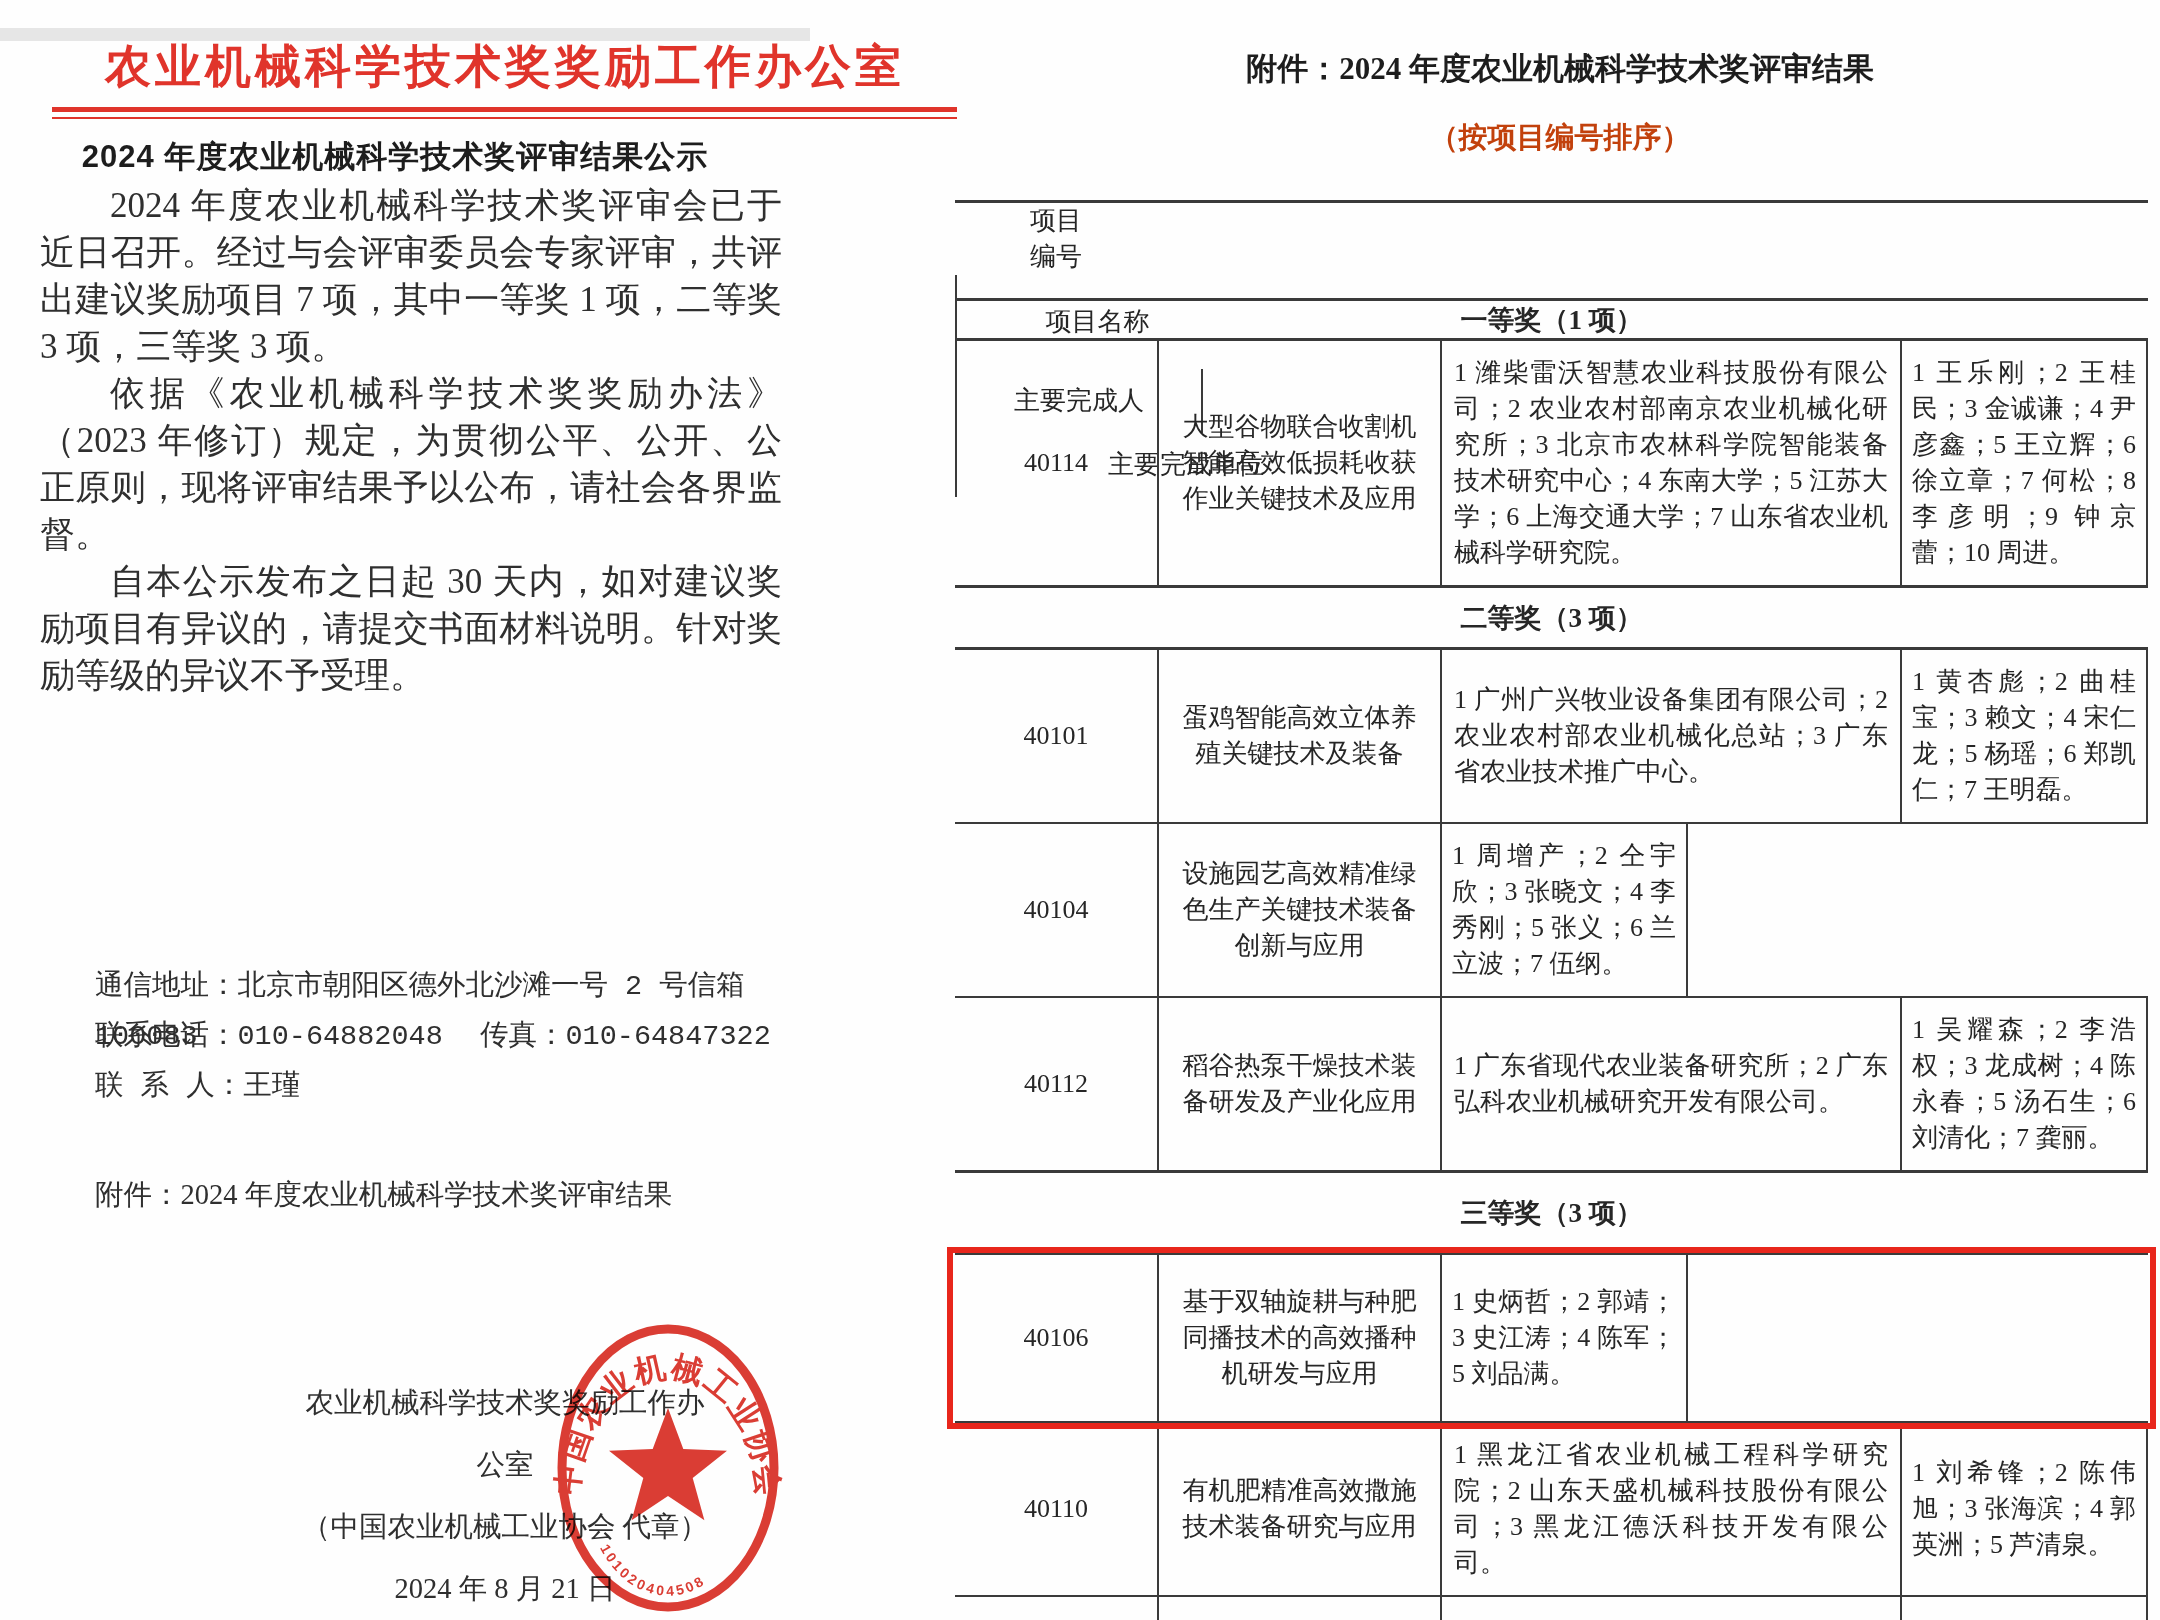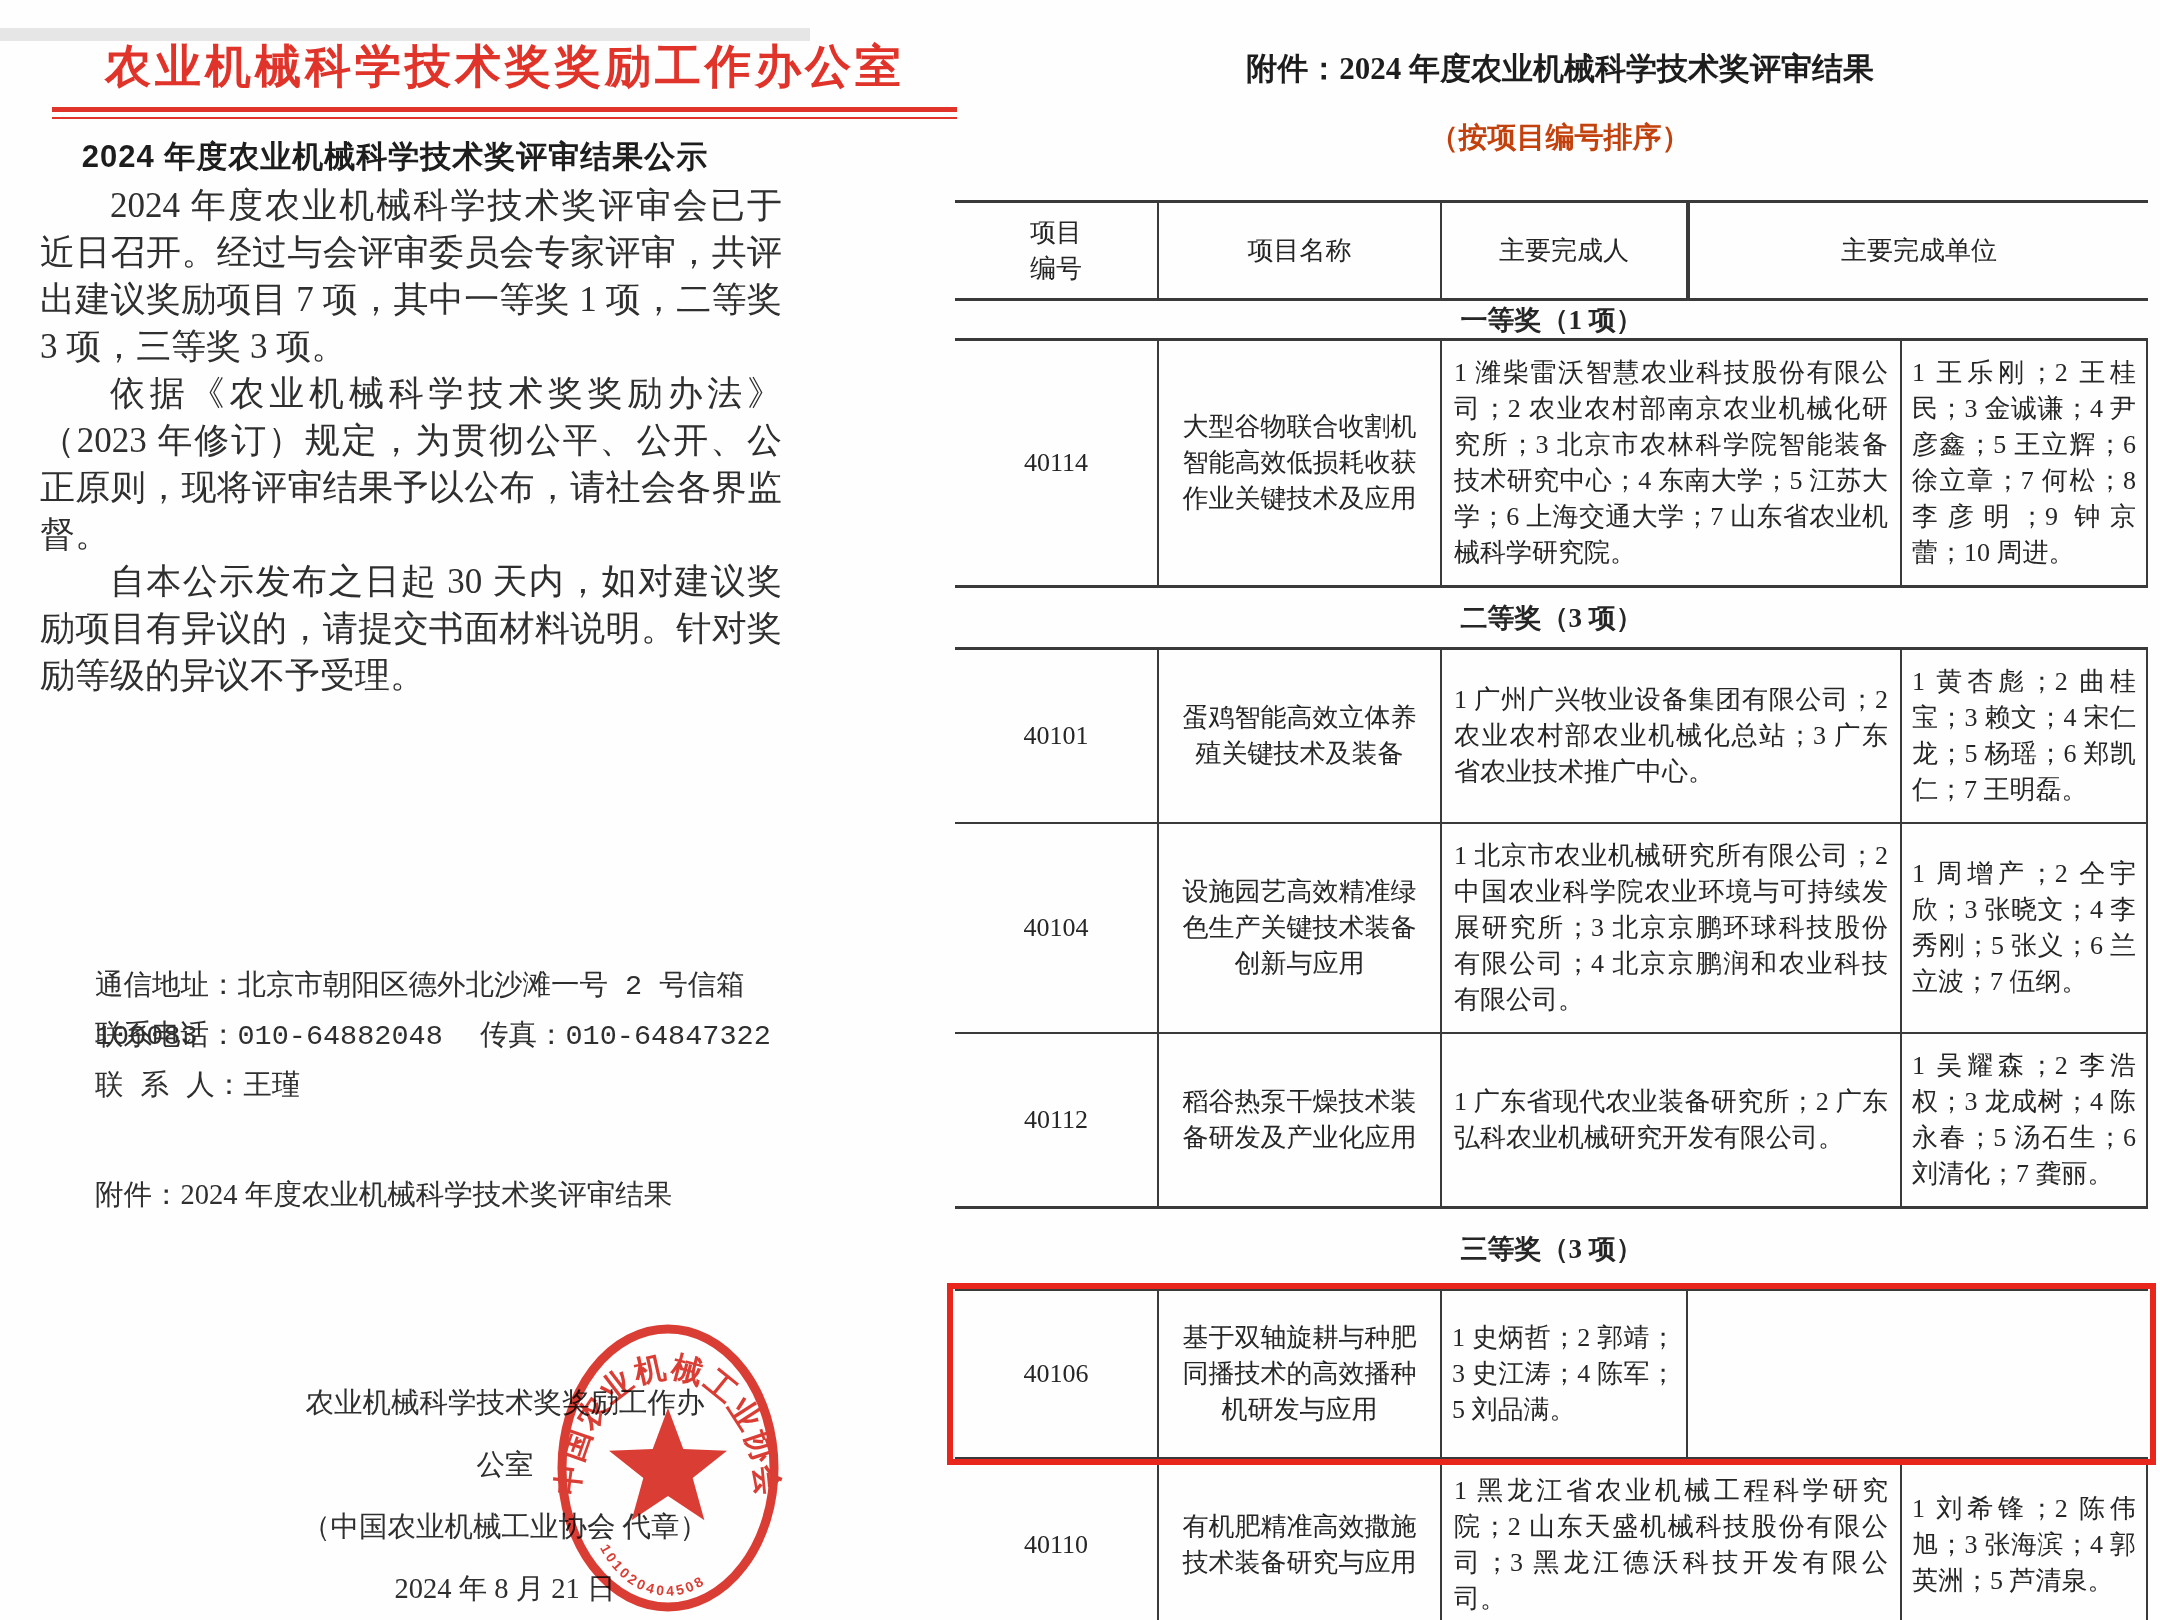--- a/index.html
+++ b/index.html
@@ -56,21 +56,21 @@
   .sec-rows{border-top:3px solid #3a3a3a;border-bottom:3px solid #3a3a3a;}
   .t-row{display:flex;}
   .t-row + .t-row{border-top:2px solid #3a3a3a;}
   .c{box-sizing:border-box;display:flex;align-items:center;justify-content:center;}
   .c1{width:202px;}
   .c2{width:283px;border-left:2px solid #3a3a3a;padding:29px 18px;text-align:center;}
   .c3{width:460px;border-left:2px solid #3a3a3a;padding:14px 12px;justify-content:flex-start;text-align:justify;}
   .c4{width:248px;border-left:2px solid #3a3a3a;border-right:2px solid #3a3a3a;padding:14px 10px;justify-content:flex-start;text-align:justify;}
   .t-header .c{font-weight:normal;}
   .t-header .c1 .hdr-wrap{width:60px;text-align:center;}
-  .t-header{height:95px;}
+  .t-header{height:95px;flex-direction:column;}
   .band{display:flex;align-items:center;justify-content:center;font-weight:bold;font-size:27px;}
   .band-1{height:37px;}
   .band-2{height:59px;}
   .band-3{height:79px;}
   .r-40114{min-height:228px;}
   .r-40101{min-height:160px;}
   .r-40104{min-height:144px;}
   .r-40112{min-height:155px;}
   .r-40106{min-height:127px;}
   .r-40110{min-height:157px;}
@@ -163,21 +163,20 @@
   <div class="sec-rows">
     <div class="t-row r-40101">
       <div class="c c1">40101</div>
       <div class="c c2">蛋鸡智能高效立体养殖关键技术及装备</div>
       <div class="c c3">1 广州广兴牧业设备集团有限公司；2 农业农村部农业机械化总站；3 广东省农业技术推广中心。</div>
       <div class="c c4">1 黄杏彪；2 曲桂宝；3 赖文；4 宋仁龙；5 杨瑶；6 郑凯仁；7 王明磊。</div>
     </div>
     <div class="t-row r-40104">
       <div class="c c1">40104</div>
       <div class="c c2">设施园艺高效精准绿色生产关键技术装备创新与应用</div>
-      <div class="c c3">1 北京市农业机械研究所有限公司；2 中国农业科学院农业环境与可持续发展研究所；3 北京京鹏环球科技股份有限公司；4 北京京鹏润和农业科技有限公司。</div>
       <div class="c c4">1 周增产；2 仝宇欣；3 张晓文；4 李秀刚；5 张义；6 兰立波；7 伍纲。</div>
     </div>
     <div class="t-row r-40112">
       <div class="c c1">40112</div>
       <div class="c c2">稻谷热泵干燥技术装备研发及产业化应用</div>
       <div class="c c3">1 广东省现代农业装备研究所；2 广东弘科农业机械研究开发有限公司。</div>
       <div class="c c4">1 吴耀森；2 李浩权；3 龙成树；4 陈永春；5 汤石生；6 刘清化；7 龚丽。</div>
     </div>
   </div>
 

